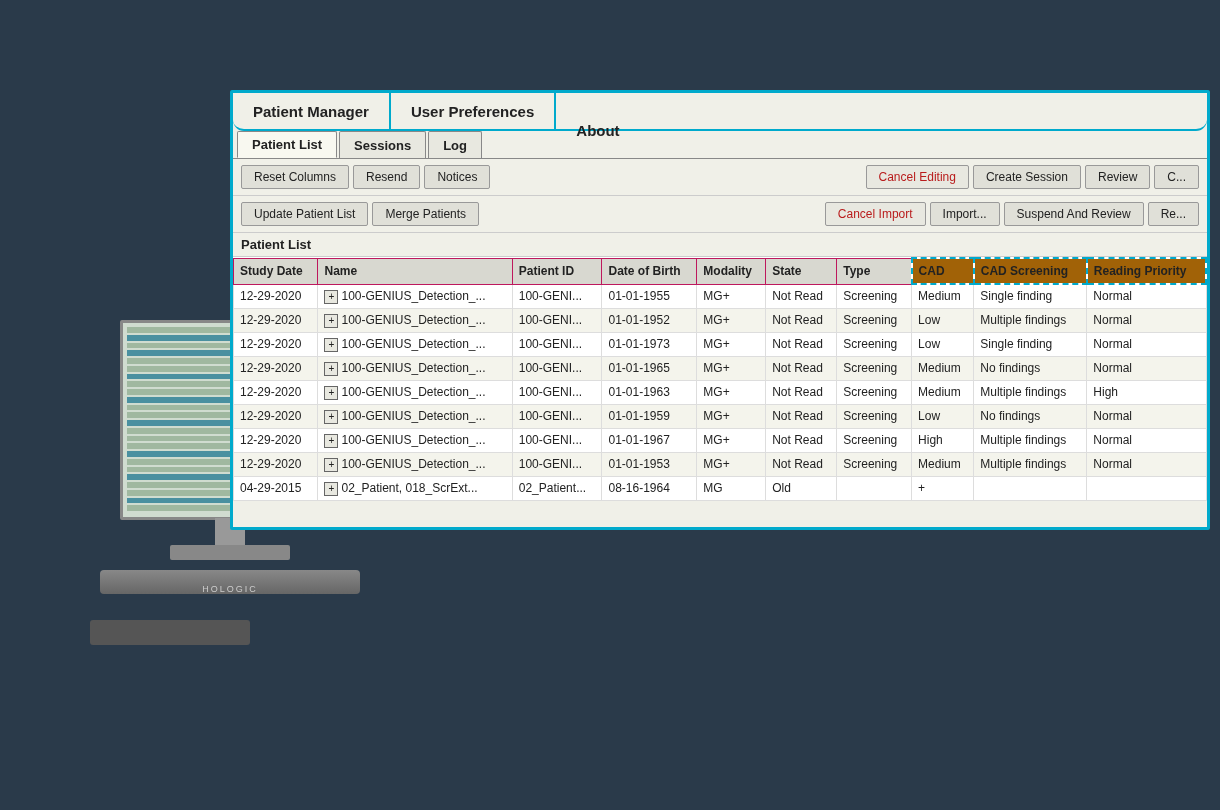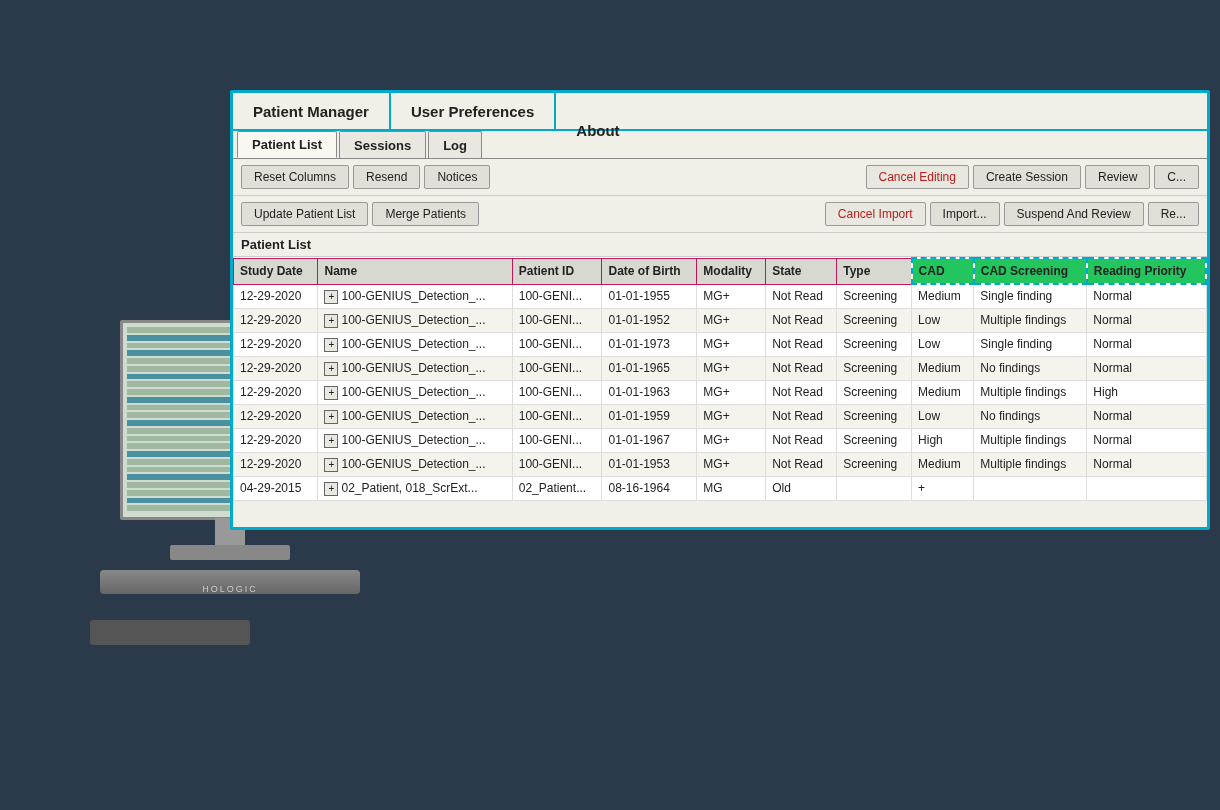--- a/index.html
+++ b/index.html
@@ -106,20 +106,21 @@
       z-index: 10;
     }
 
     
     .menu-bar {
       display: flex;
       background: #f0f0e8;
       border-bottom: 2px solid #00aacc;
       height: 38px;
       align-items: stretch;
+      border-radius: 11px;
     }
     .menu-item {
       padding: 0 20px;
       display: flex;
       align-items: center;
       font-size: 15px;
       font-weight: bold;
       color: #222;
       cursor: pointer;
       border-right: 2px solid #00aacc;
@@ -216,21 +217,21 @@
       text-align: left;
       border: 1px solid #be185d;
       font-weight: bold;
       font-size: 12px;
       white-space: nowrap;
       color: #222;
       position: relative;
     }
     thead th.highlight {
       border: 2px dashed #00aacc;
-      background: #22c55e;
+      background: #a16207;
     }
     tbody tr {
       background: white;
       margin-top: 41px;
     }
     tbody tr:nth-child(even) {
       background: #f4f4ec;
     }
     tbody td {
       padding: 4px 6px;

